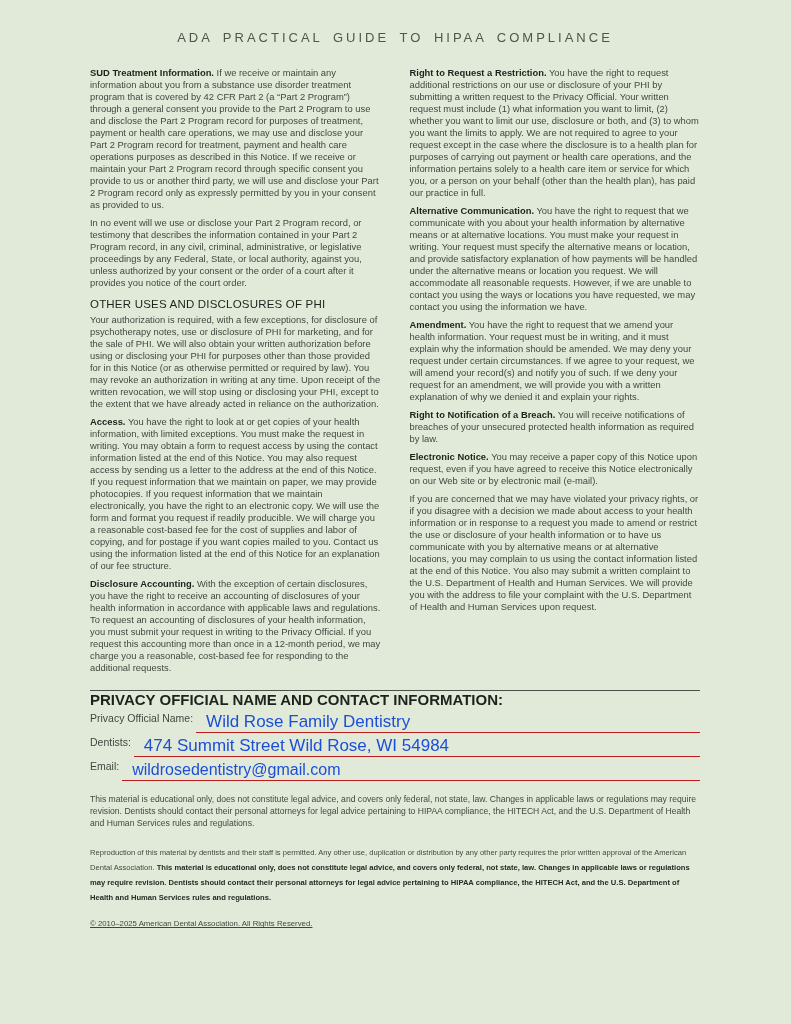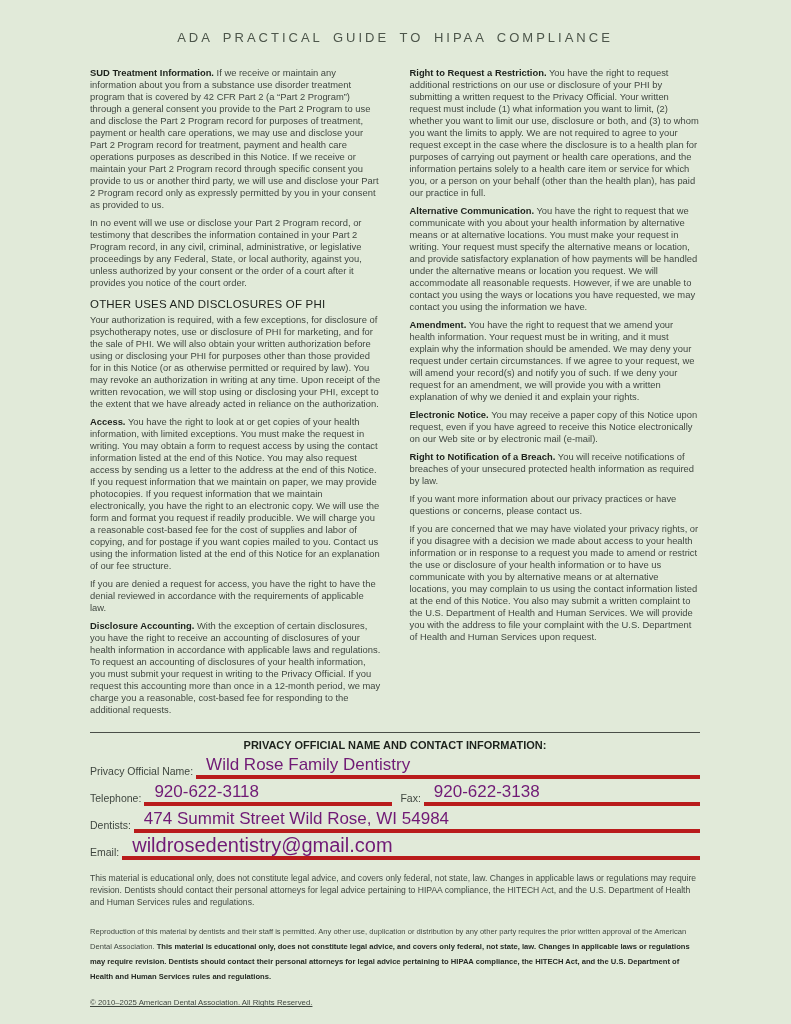--- a/index.html
+++ b/index.html
@@ -38,47 +38,46 @@
     color: #1d221c;
     letter-spacing: 0.2px;
     margin: 9px 0 4px 0;
   }
   .divider {
     border: none;
     border-top: 1px solid #4a4f48;
     margin: 10px 0 0 0;
   }
   .form-heading {
-    font-size: 11px;
+    font-size: 15px;
     font-weight: bold;
     color: #1d221c;
-    margin: 6px 0 4px 0;
-    text-align: center;
+    margin: 0 0 4px 0;
   }
-  .form-row { display: flex; align-items: flex-end; margin-bottom: 3px; }
+  .form-row { display: flex; align-items: flex-start; margin-bottom: 3px; }
   .flabel {
     font-size: 10.5px;
     color: #3f463f;
     white-space: nowrap;
     padding: 0 3px 2px 0;
     flex: 0 0 auto;
   }
   .flabel.second { padding-left: 8px; }
   .fill {
-    border-bottom: 4px solid #b91c1c;
+    border-bottom: 1px solid #b91c1c;
     font-size: 17px;
     line-height: 19px;
-    color: #701a75;
+    color: #1d4ed8;
     padding: 0 0 1px 10px;
     white-space: nowrap;
     overflow: hidden;
     flex: 1 1 auto;
   }
   .fill.fixed { flex: 0 0 auto; width: 248px; }
-  .fill.email { font-size: 20px; }
+  .fill.email { font-size: 16px; }
   .legal-primary {
     font-size: 8.6px;
     line-height: 11.8px;
     color: #3f463f;
     margin-top: 13px;
   }
   .legal-repro {
     font-size: 7.6px;
     line-height: 15px;
     color: #3f463f;
@@ -100,52 +99,44 @@
   <div class="running-head">ADA PRACTICAL GUIDE TO HIPAA COMPLIANCE</div>
 
   <div class="columns">
 
     <div class="col">
       <p class="body"><b class="lead">SUD Treatment Information.</b> <span>If we receive or maintain any information about you from a substance use disorder treatment program that is covered by 42 CFR Part 2 (a “Part 2 Program”) through a general consent you provide to the Part 2 Program to use and disclose the Part 2 Program record for purposes of treatment, payment or health care operations, we may use and disclose your Part 2 Program record for treatment, payment and health care operations purposes as described in this Notice. If we receive or maintain your Part 2 Program record through specific consent you provide to us or another third party, we will use and disclose your Part 2 Program record only as expressly permitted by you in your consent as provided to us.</span></p>
       <p class="body"><span>In no event will we use or disclose your Part 2 Program record, or testimony that describes the information contained in your Part 2 Program record, in any civil, criminal, administrative, or legislative proceedings by any Federal, State, or local authority, against you, unless authorized by your consent or the order of a court after it provides you notice of the court order.</span></p>
       <h2 class="section">OTHER USES AND DISCLOSURES OF PHI</h2>
       <p class="body"><span>Your authorization is required, with a few exceptions, for disclosure of psychotherapy notes, use or disclosure of PHI for marketing, and for the sale of PHI. We will also obtain your written authorization before using or disclosing your PHI for purposes other than those provided for in this Notice (or as otherwise permitted or required by law). You may revoke an authorization in writing at any time. Upon receipt of the written revocation, we will stop using or disclosing your PHI, except to the extent that we have already acted in reliance on the authorization.</span></p>
       <p class="body"><b class="lead">Access.</b> <span>You have the right to look at or get copies of your health information, with limited exceptions. You must make the request in writing. You may obtain a form to request access by using the contact information listed at the end of this Notice. You may also request access by sending us a letter to the address at the end of this Notice. If you request information that we maintain on paper, we may provide photocopies. If you request information that we maintain electronically, you have the right to an electronic copy. We will use the form and format you request if readily producible. We will charge you a reasonable cost-based fee for the cost of supplies and labor of copying, and for postage if you want copies mailed to you. Contact us using the information listed at the end of this Notice for an explanation of our fee structure.</span></p>
-      <p class="body"><span>If you are denied a request for access, you have the right to have the denial reviewed in accordance with the requirements of applicable law.</span></p>
       <p class="body"><b class="lead">Disclosure Accounting.</b> <span>With the exception of certain disclosures, you have the right to receive an accounting of disclosures of your health information in accordance with applicable laws and regulations. To request an accounting of disclosures of your health information, you must submit your request in writing to the Privacy Official. If you request this accounting more than once in a 12-month period, we may charge you a reasonable, cost-based fee for responding to the additional requests.</span></p>
     </div>
 
     <div class="col">
       <p class="body"><b class="lead">Right to Request a Restriction.</b> <span>You have the right to request additional restrictions on our use or disclosure of your PHI by submitting a written request to the Privacy Official. Your written request must include (1) what information you want to limit, (2) whether you want to limit our use, disclosure or both, and (3) to whom you want the limits to apply. We are not required to agree to your request except in the case where the disclosure is to a health plan for purposes of carrying out payment or health care operations, and the information pertains solely to a health care item or service for which you, or a person on your behalf (other than the health plan), has paid our practice in full.</span></p>
       <p class="body"><b class="lead">Alternative Communication.</b> <span>You have the right to request that we communicate with you about your health information by alternative means or at alternative locations. You must make your request in writing. Your request must specify the alternative means or location, and provide satisfactory explanation of how payments will be handled under the alternative means or location you request. We will accommodate all reasonable requests. However, if we are unable to contact you using the ways or locations you have requested, we may contact you using the information we have.</span></p>
       <p class="body"><b class="lead">Amendment.</b> <span>You have the right to request that we amend your health information. Your request must be in writing, and it must explain why the information should be amended. We may deny your request under certain circumstances. If we agree to your request, we will amend your record(s) and notify you of such. If we deny your request for an amendment, we will provide you with a written explanation of why we denied it and explain your rights.</span></p>
+      <p class="body"><b class="lead">Right to Notification of a Breach.</b> <span>You will receive notifications of breaches of your unsecured protected health information as required by law.</span></p>
       <p class="body"><b class="lead">Electronic Notice.</b> <span>You may receive a paper copy of this Notice upon request, even if you have agreed to receive this Notice electronically on our Web site or by electronic mail (e-mail).</span></p>
-      <p class="body"><b class="lead">Right to Notification of a Breach.</b> <span>You will receive notifications of breaches of your unsecured protected health information as required by law.</span></p>
-      <p class="body"><span>If you want more information about our privacy practices or have questions or concerns, please contact us.</span></p>
       <p class="body"><span>If you are concerned that we may have violated your privacy rights, or if you disagree with a decision we made about access to your health information or in response to a request you made to amend or restrict the use or disclosure of your health information or to have us communicate with you by alternative means or at alternative locations, you may complain to us using the contact information listed at the end of this Notice. You also may submit a written complaint to the U.S. Department of Health and Human Services. We will provide you with the address to file your complaint with the U.S. Department of Health and Human Services upon request.</span></p>
     </div>
 
   </div>
 
   <hr class="divider">
 
   <div class="form-section">
     <div class="form-heading">PRIVACY OFFICIAL NAME AND CONTACT INFORMATION:</div>
 
     <div class="form-row">
       <span class="flabel">Privacy Official Name:</span>
       <span class="fill">Wild Rose Family Dentistry</span>
     </div>
 
-    <div class="form-row">
-      <span class="flabel">Telephone:</span>
-      <span class="fill fixed">920-622-3118</span>
-      <span class="flabel second">Fax:</span>
-      <span class="fill">920-622-3138</span>
-    </div>
 
     <div class="form-row">
       <span class="flabel">Dentists:</span>
       <span class="fill">474 Summit Street Wild Rose, WI 54984</span>
     </div>
 
     <div class="form-row">
       <span class="flabel">Email:</span>
       <span class="fill email">wildrosedentistry@gmail.com</span>
     </div>

